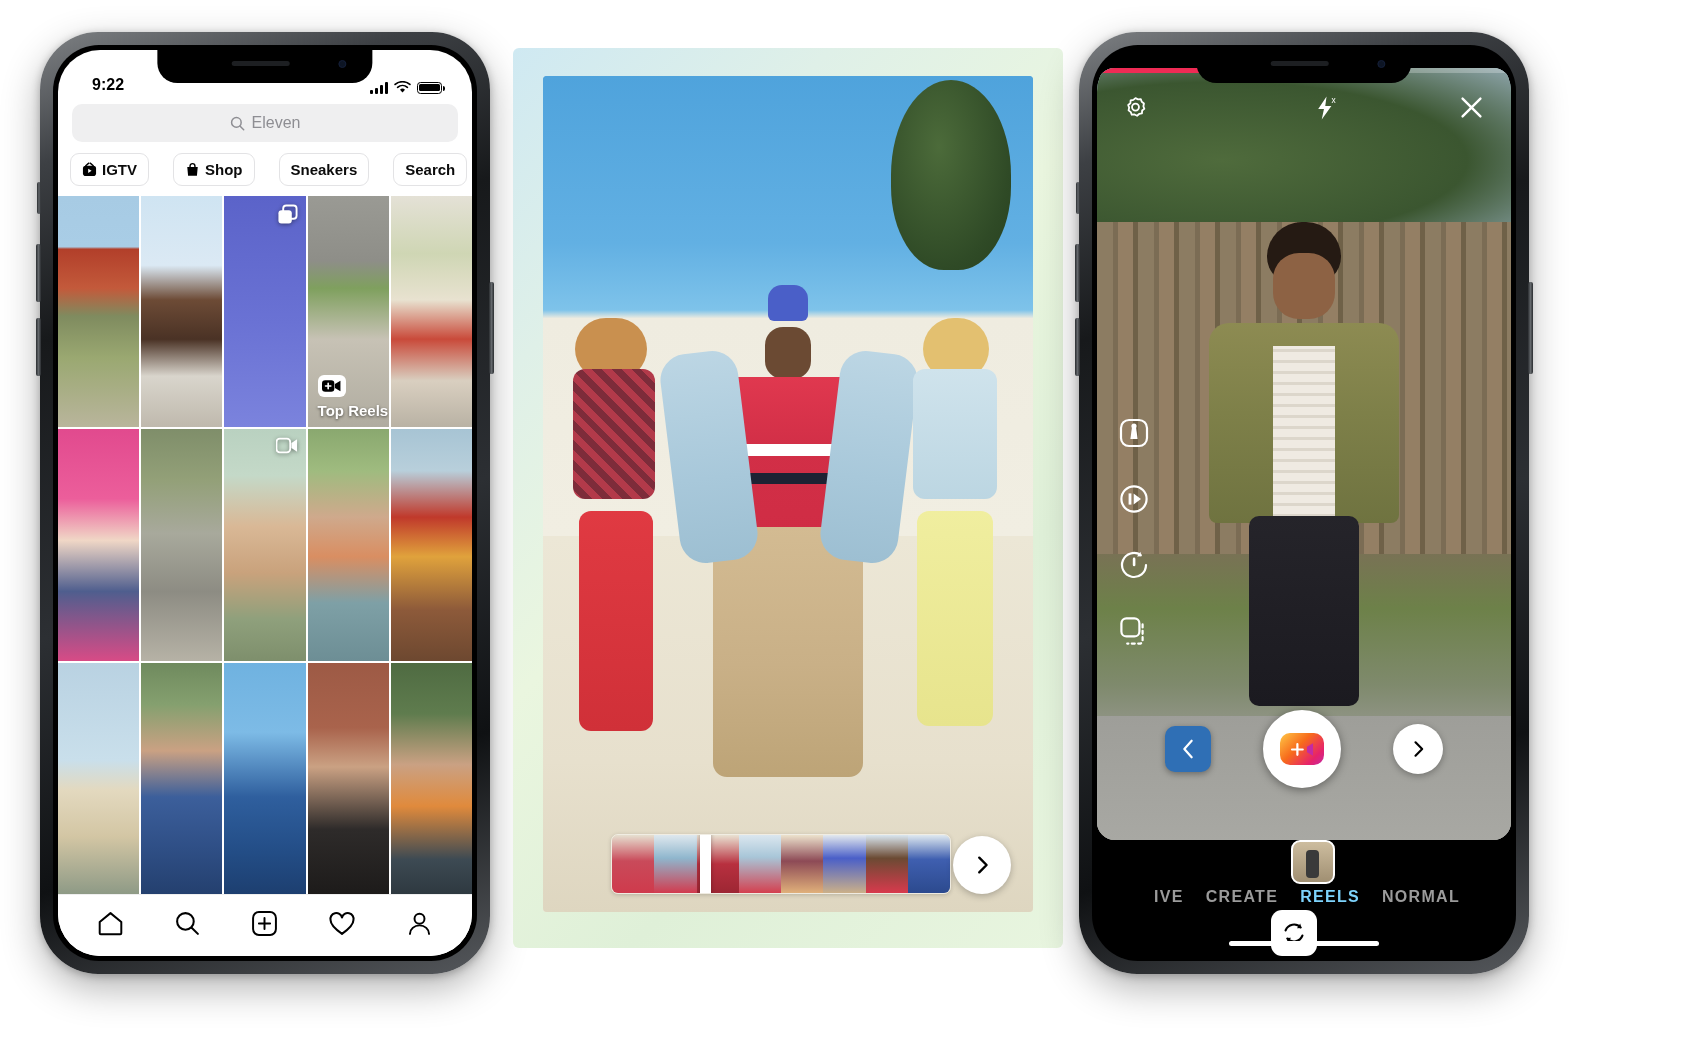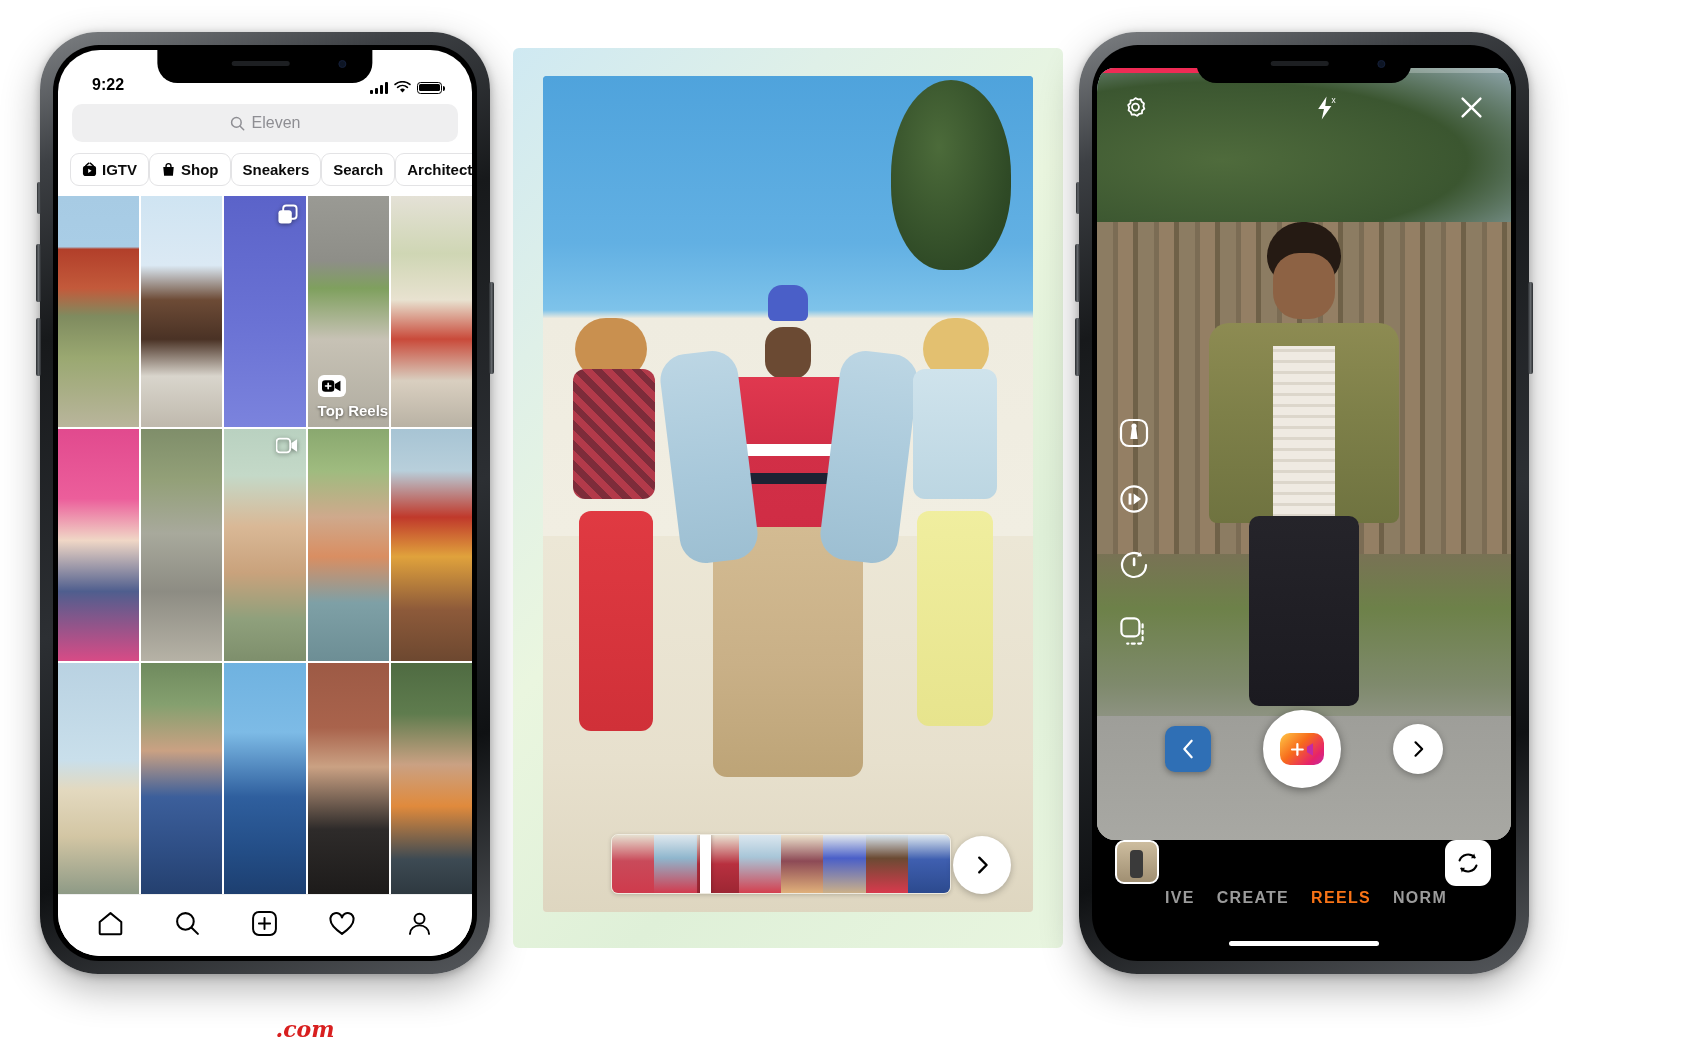--- a/index.html
+++ b/index.html
@@ -80,21 +80,21 @@
   .batt::after { content:""; position:absolute; right:-4px; top:3.4px; width:2px; height:5px;
     background:#000; border-radius:0 2px 2px 0; }
   .batt i { display:block; width:100%; height:100%; background:#000; border-radius:1.5px; }
 
   .searchbar {
     margin: 6px 14px 0; height: 38px; border-radius: 10px;
     background: #efeff0; display: flex; align-items: center; justify-content: center;
     gap: 7px; color: #8e8e93; font-size: 16px;
   }
   .pills {
-    display: flex; gap: 0; padding: 11px 12px 10px; overflow: hidden;
+    display: flex; gap: 24px; padding: 11px 12px 10px; overflow: hidden;
     flex: 0 0 auto;
   }
   .pill {
     border: 1px solid #e3e3e5; border-radius: 9px; background: #fff;
     padding: 7px 11px; font-size: 15px; font-weight: bold; color: #0b0b0b;
     white-space: nowrap; display: flex; align-items: center; gap: 5px;
     flex: 0 0 auto;
   }
 
   .grid {
@@ -215,29 +215,29 @@
     box-shadow: 0 2px 7px rgba(0,0,0,.3);
   }
   .gallery-thumb {
     width: 46px; height: 46px; border-radius: 10px; overflow: hidden;
     background: #2f6fb5; display:flex;align-items:center;justify-content:center;
     box-shadow: 0 2px 6px rgba(0,0,0,.35);
   }
   .cam-bottom {
     position: absolute; bottom: 0; left: 0; right: 0; height: 116px;
     background: #000; z-index: 18;
-    display: flex; 
+    display: flex; align-items: center; flex-direction: column;
   }
   .modes {
     flex: 1; display: flex; align-items: center; gap: 22px;
     overflow: hidden; padding-left: 6px;
     font-size: 16px; letter-spacing: 1.3px; color: #9b9b9b; font-weight: bold;
     white-space: nowrap;
   }
-  .modes .active { color: #f97316; }
+  .modes .active { color: #7dd3fc; }
   .roll-thumb {
     width: 44px; height: 44px; border-radius: 9px; margin-left: 18px;
     background: linear-gradient(#cdbd9f,#a08f72); flex: 0 0 44px;
     border: 2px solid #fff; overflow: hidden; position: relative;
   }
   .flip-btn {
     width: 46px; height: 46px; border-radius: 11px; background: #fff;
     display: flex; align-items: center; justify-content: center;
     margin-right: 20px; flex: 0 0 46px;
   }
@@ -425,21 +425,20 @@
             <path d="M3.8 23 a9.2 8.2 0 0 1 18.4 0" fill="none" stroke="#000" stroke-width="1.9" stroke-linecap="round"></path>
           </svg>
         </span>
       </div>
 
     </div>
   </div>
 </div>
 
 <div class="watermark">
-  <span class="wm-com">.com</span>
 </div>
 
 <div class="phone" id="phone2">
   <div class="p2-video">
 
     <div class="ph" style="background:linear-gradient(#4fa3dc 0%,#62b0e3 20%,#7ec3ea 28%,#efece0 29%,#f1eee2 55%,#ece6d4 100%)"></div>
     <div class="ph" style="top:auto;bottom:0;height:45%;background:linear-gradient(#ece7d6,#e7e0cd 60%,#ded6c0 100%)"></div>
 
     <div style="position:absolute;right:22px;top:4px;width:120px;height:190px;border-radius:50% 50% 44% 44%;background:radial-gradient(ellipse at 40% 35%,#4c6b3a,#2f4a26 70%,#27401f 100%)"></div>
 

